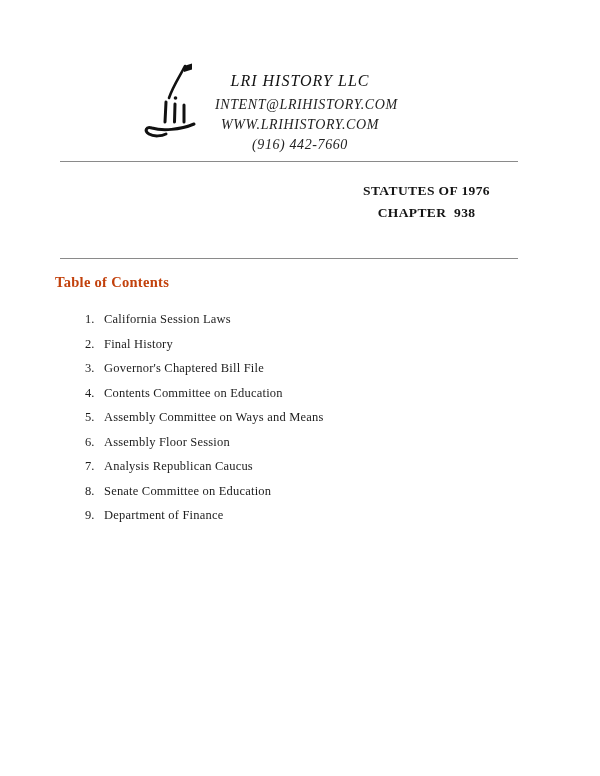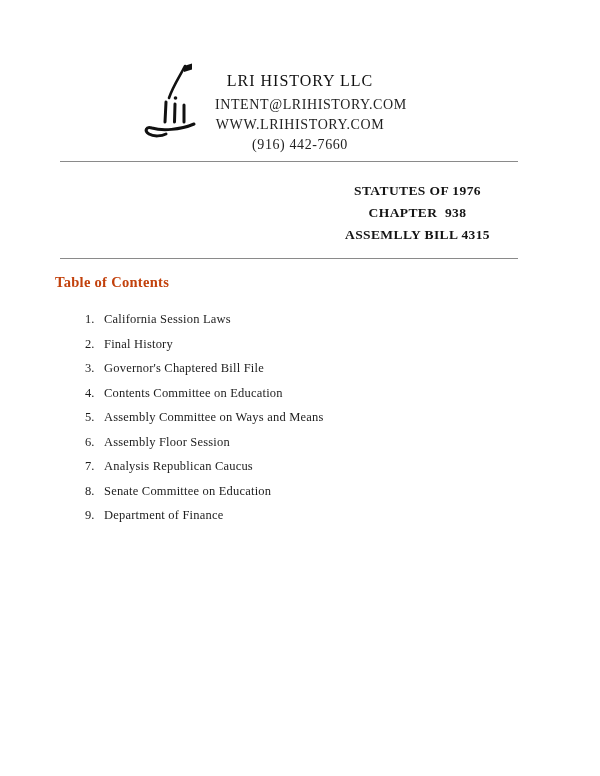--- a/index.html
+++ b/index.html
@@ -31,20 +31,21 @@
     top: 2px;
     width: 70px;
     height: 88px;
   }
   .header-text {
     position: absolute;
     left: 215px;
     top: 14px;
     width: 170px;
     text-align: center;
+    font-style: italic;
   }
   .company-name {
     font-size: 16px;
     letter-spacing: 1px;
     color: #111;
     margin-bottom: 7px;
     white-space: nowrap;
   }
   .contact-line {
     font-size: 14px;
@@ -137,21 +138,20 @@
       <div class="contact-line">(916) 442-7660</div>
     </div>
   </div>
 
   <div class="rule rule-1"></div>
   <div class="rule rule-2"></div>
 
   <div class="doc-info">
     <div class="doc-info-line">STATUTES OF 1976</div>
     <div class="doc-info-line">CHAPTER  938</div>
-    <div class="doc-info-line">ASSEMLLY BILL 4315</div>
   </div>
 
   <div class="toc-title">Table of Contents</div>
 
   <ol class="toc-list">
     <li>California Session Laws</li>
     <li>Final History</li>
     <li>Governor's Chaptered Bill File</li>
     <li>Contents Committee on Education</li>
     <li>Assembly Committee on Ways and Means</li>

